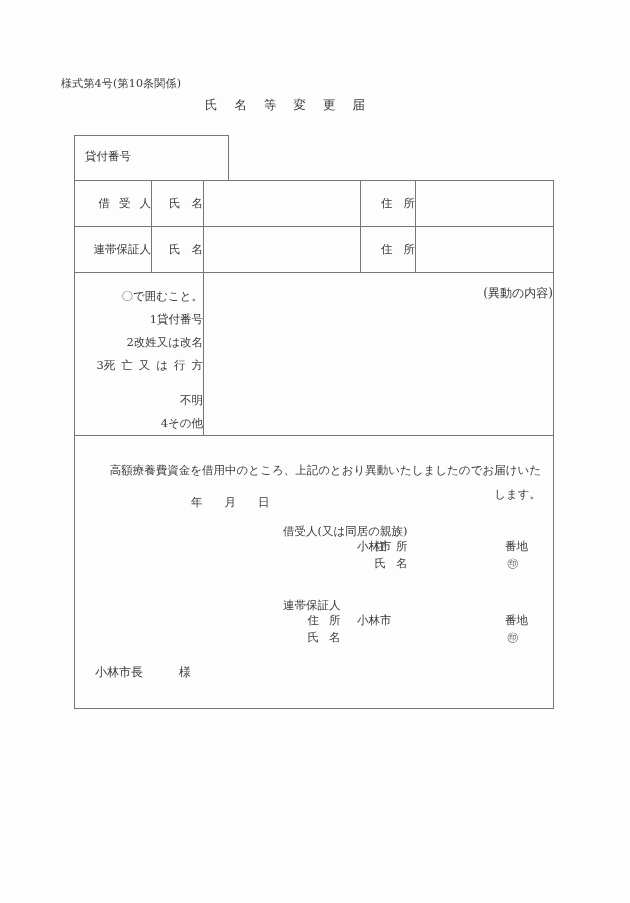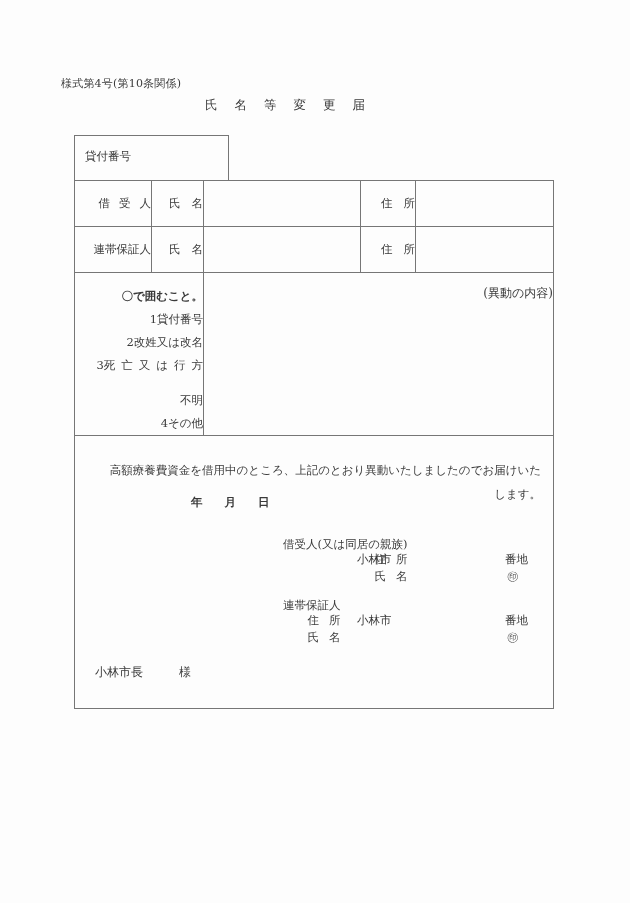--- a/index.html
+++ b/index.html
@@ -96,21 +96,21 @@
   .spread2 i:last-child { margin-right: 0; }
 
   
   .opt-cell { height: 155px; }
   .opt-list {
     display: block;
     padding: 12px 0 0 8px;
     font-size: 11.5px;
     line-height: 23px;
   }
-  .opt-list .head { display: block; font-weight: bold; }
+  .opt-list .head { display: block; }
   .opt-row { display: block; white-space: nowrap; }
   .opt-row .num { display: inline-block; width: 16px; }
   .opt-wide i { font-style: normal; margin-right: 6px; }
   .opt-wide i:last-child { margin-right: 0; }
   .opt-cont { display: block; padding-left: 7px; margin-top: 12px; }
 
   .change-cell { height: 155px; }
   .change-lbl {
     display: block;
     padding: 12px 0 0 10px;
@@ -131,31 +131,30 @@
     top: 22px;
     width: 452px;
     line-height: 24px;
     text-indent: 18px;
   }
   .date-line {
     position: absolute;
     left: 116px;
     top: 59px;
     white-space: nowrap;
-    font-weight: bold;
   }
   .date-line i { font-style: normal; margin-right: 22px; }
   .date-line i:last-child { margin-right: 0; }
 
   .sig {
     position: absolute;
     left: 208px;
     white-space: nowrap;
   }
-  .sig.borrower { top: 101px; }
+  .sig.borrower { top: 88px; }
   .sig.guarantor { top: 162px; }
   .sig .role { display: block; }
   .sig .line {
     display: block;
     position: relative;
     padding-left: 16px;
     height: 17px;
   }
   .sig .lbl2 i { font-style: normal; margin-right: 10px; }
   .sig .lbl2 i:last-child { margin-right: 0; }

